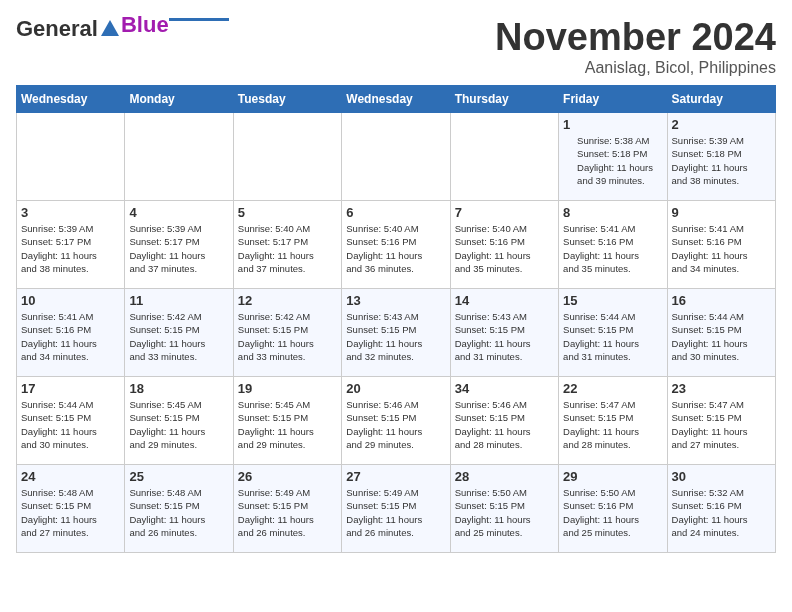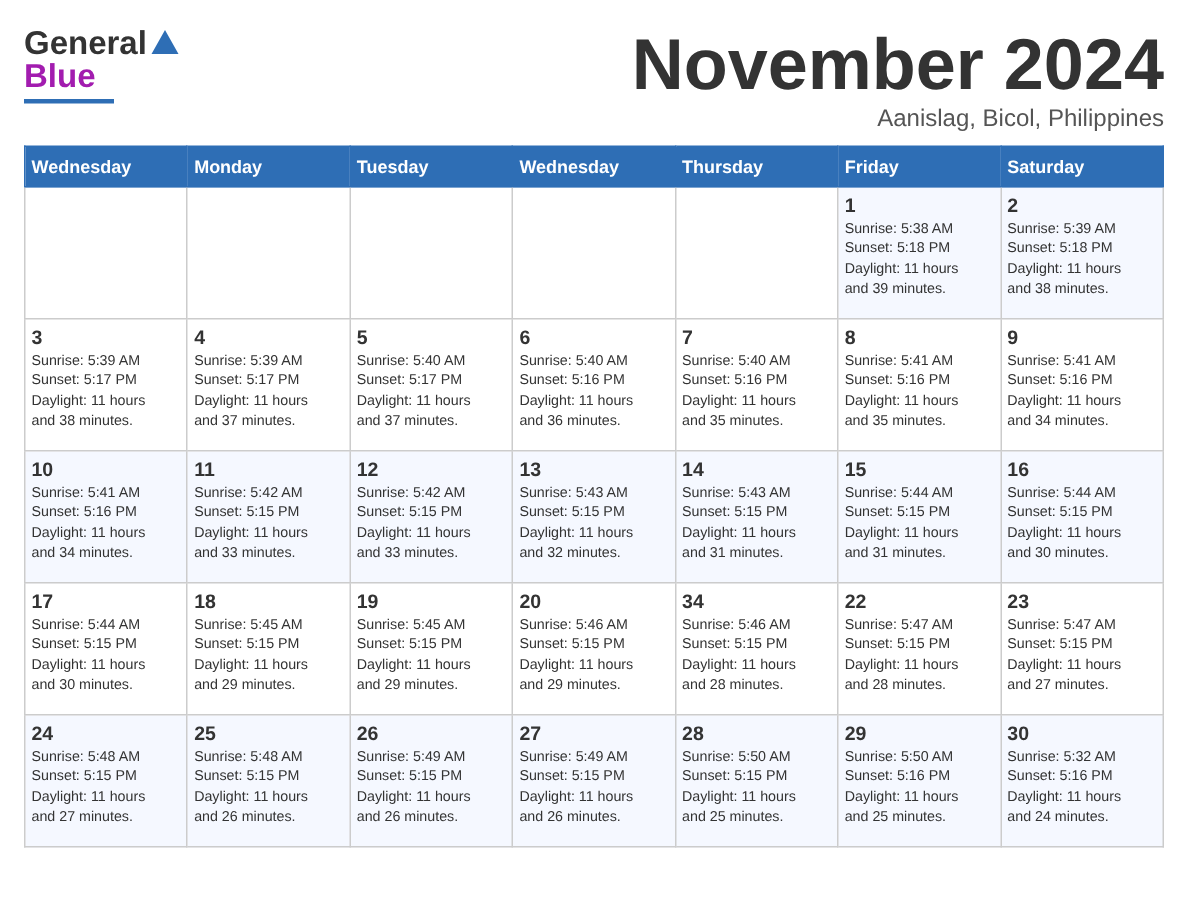--- a/index.html
+++ b/index.html
@@ -11,34 +11,34 @@
       padding: 16px;
     }
     .header {
       display: flex;
       justify-content: space-between;
       align-items: flex-start;
       margin-bottom: 8px;
     }
     .logo {
       display: flex;
-      flex-direction: column;
+      flex-direction: row;
       align-items: flex-start;
     }
     .logo-line {
       width: 60px;
       height: 3px;
       background: #2e6eb5;
       margin-top: 2px;
     }
     .title-block {
       text-align: right;
     }
     .month-title {
-      font-size: 48px;
+      font-size: 38px;
       font-weight: bold;
       color: #333;
     }
     .location {
       font-size: 16px;
       color: #555;
       text-align: right;
     }
     table {
       width: 100%;
@@ -120,21 +120,21 @@
   </thead>
   <tbody id="calendar-body">
   <tr>
         <td class="empty-cell"></td>
         <td class="empty-cell"></td>
         <td class="empty-cell"></td>
         <td class="empty-cell"></td>
         <td class="empty-cell"></td>
         <td>
           <span class="day-num">1</span>
-          <div class="day-info" style="white-space: pre-line;">Sunrise: 5:38 AM
+          <div class="day-info" style="white-space: pre-line; margin-left: 14px;">Sunrise: 5:38 AM
 Sunset: 5:18 PM
 Daylight: 11 hours
 and 39 minutes.</div>
         </td>
         <td>
           <span class="day-num">2</span>
           <div class="day-info" style="white-space: pre-line;">Sunrise: 5:39 AM
 Sunset: 5:18 PM
 Daylight: 11 hours
 and 38 minutes.</div>

